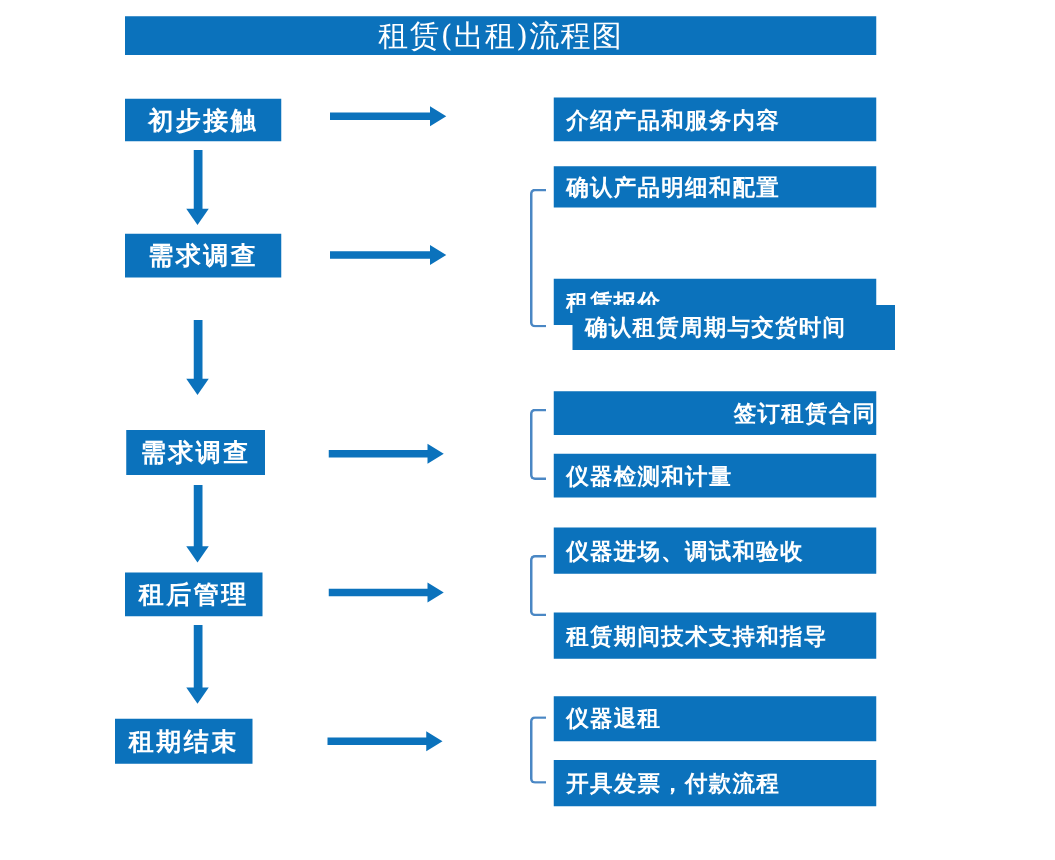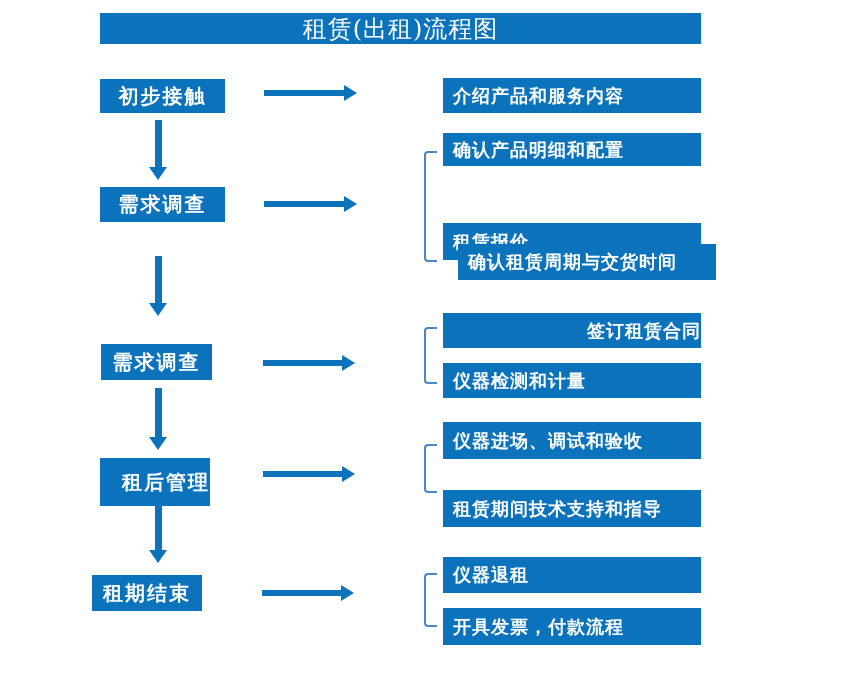--- a/index.html
+++ b/index.html
@@ -93,21 +93,21 @@
 
   <div class="step-box" style="left:100px;top:79px;width:125px;height:34px;">
     <span>初步接触</span>
   </div>
   <div class="step-box" style="left:100px;top:187px;width:125px;height:35px;">
     <span>需求调查</span>
   </div>
   <div class="step-box" style="left:101px;top:344px;width:111px;height:36px;">
     <span>需求调查</span>
   </div>
-  <div class="step-box" style="left:100px;top:458px;width:110px;height:48px;justify-content:flex-end;">
+  <div class="step-box" style="left:100px;top:458px;width:110px;height:35px;">
     <span>租后管理</span>
   </div>
   <div class="step-box" style="left:92px;top:575px;width:110px;height:36px;">
     <span>租期结束</span>
   </div>
 
   <div class="detail-box" style="top:78px;height:35px;">
     <span>介绍产品和服务内容</span>
   </div>
 

